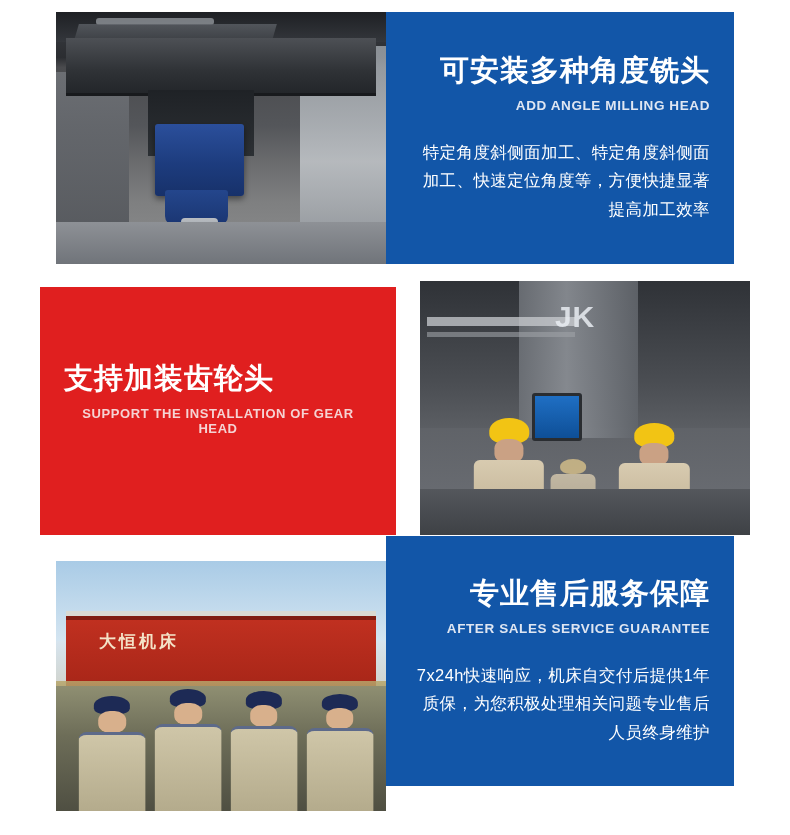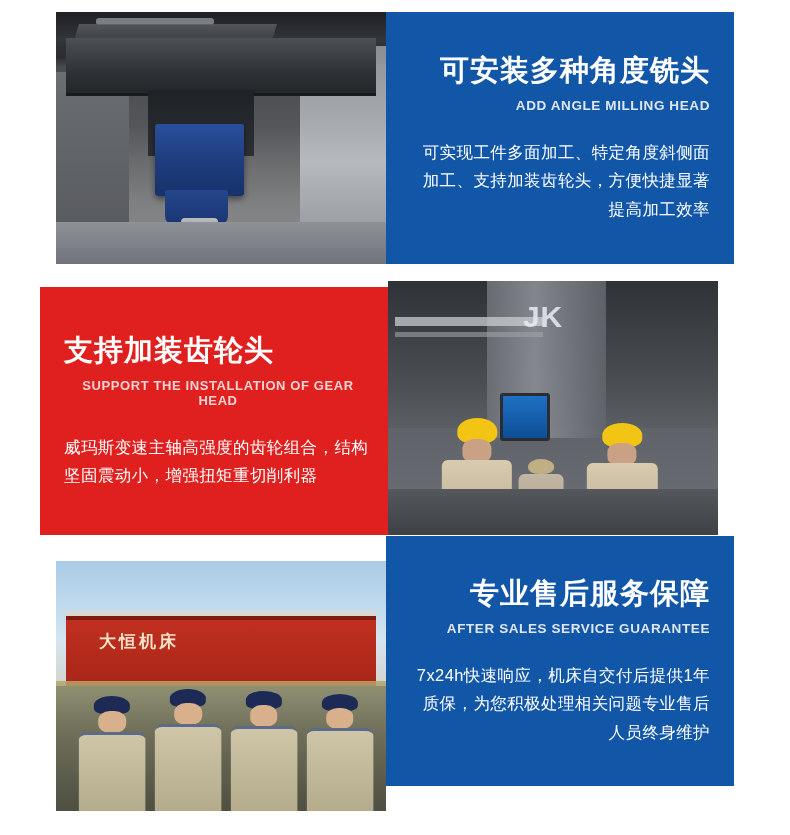--- a/index.html
+++ b/index.html
@@ -124,20 +124,21 @@
     background: linear-gradient(180deg,#8e9196 0%, #70747a 100%);
   }
   .p1-light {
     position: absolute; left: 12%; top: 6px; width: 36%; height: 7px;
     background: #cfd6dc; opacity:.5; border-radius: 3px;
   }
 
   
   .photo2 {
     background: linear-gradient(180deg,#3a3d42 0%, #5a5d62 40%, #6d7076 100%);
+    margin-left: 32px;
   }
   .p2-machine {
     position: absolute; left: 0; top: 0; width: 100%; height: 58%;
     background: linear-gradient(180deg,#2f3237 0%, #4b4e53 70%, #5b5e63 100%);
   }
   .p2-railing {
     position: absolute; left: 2%; top: 14%; width: 45%; height: 9px;
     background: #c9ccd0; opacity: .75;
   }
   .p2-railing2 {
@@ -246,28 +247,27 @@
     <div class="p1-bluehead2"></div>
     <div class="p1-spindle"></div>
     <div class="p1-tool"></div>
     <div class="p1-floor"></div>
   </div>
 
   <div class="block panel-blue text-panel align-right" style="left:386px; top:12px; width:348px; height:252px;">
     <div class="title-cn">可安装多种角度铣头</div>
     <div class="title-en">ADD ANGLE MILLING HEAD</div>
     <div class="divider"></div>
-    <div class="desc-cn">可实现工件多面加工、特定角度斜侧面加工、支持加装齿轮头，方便快捷显著提高加工效率</div>
+    <div class="desc-cn">特定角度斜侧面加工、特定角度斜侧面加工、快速定位角度等，方便快捷显著提高加工效率</div>
   </div>
 
   <div class="block panel-red text-panel align-left" style="left:40px; top:287px; width:356px; height:248px;">
     <div class="title-cn">支持加装齿轮头</div>
     <div class="title-en" style="font-size:13px;">SUPPORT THE INSTALLATION OF GEAR HEAD</div>
     <div class="divider"></div>
-    <div class="desc-cn">威玛斯变速主轴高强度的齿轮组合，结构坚固震动小，增强扭矩重切削利器</div>
   </div>
 
   <div class="photo photo2" style="left:388px; top:281px; width:330px; height:254px;">
     <div class="p2-machine"></div>
     <div class="p2-pillar"></div>
     <div class="p2-railing"></div>
     <div class="p2-railing2"></div>
     <div class="p2-logo">JK</div>
     <div class="p2-screen"></div>
 

